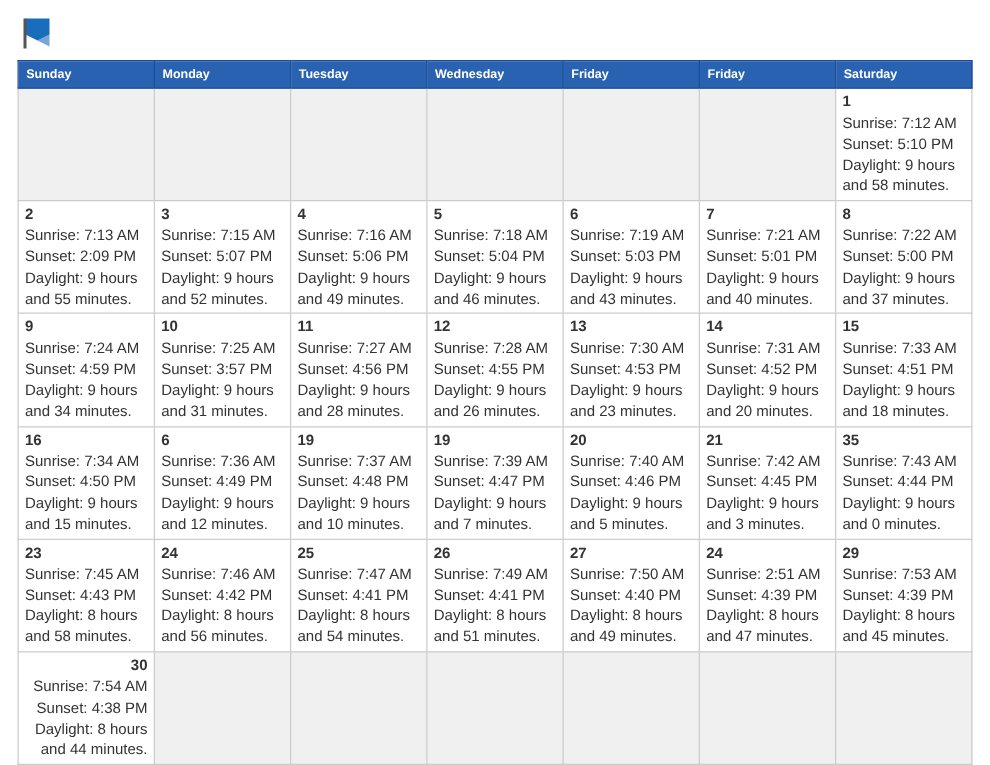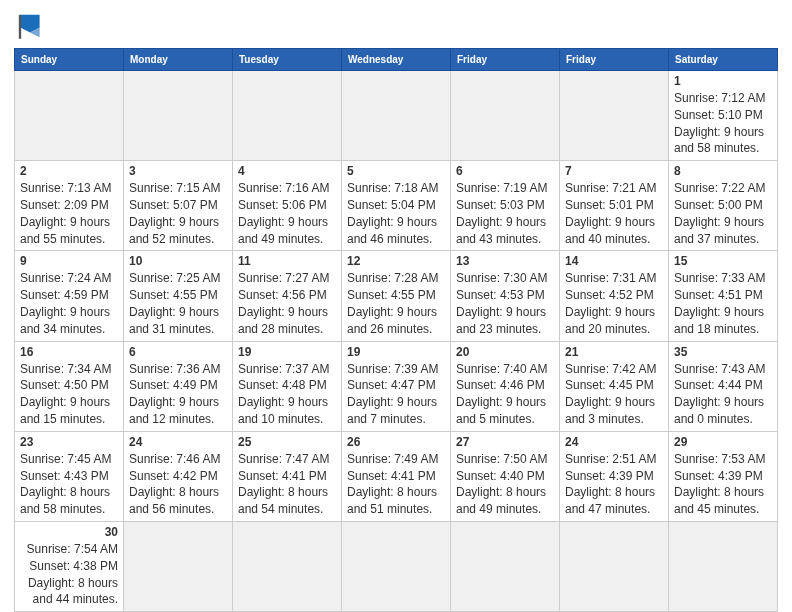--- a/index.html
+++ b/index.html
@@ -200,21 +200,21 @@
           <td>
             <span class="day-num">9</span>
             <div class="day-info">Sunrise: 7:24 AM
 Sunset: 4:59 PM
 Daylight: 9 hours
 and 34 minutes.</div>
           </td>
           <td>
             <span class="day-num">10</span>
             <div class="day-info">Sunrise: 7:25 AM
-Sunset: 4:55 PM
+Sunset: 3:57 PM
 Daylight: 9 hours
 and 31 minutes.</div>
           </td>
           <td>
             <span class="day-num">11</span>
             <div class="day-info">Sunrise: 7:27 AM
 Sunset: 4:56 PM
 Daylight: 9 hours
 and 28 minutes.</div>
           </td>

